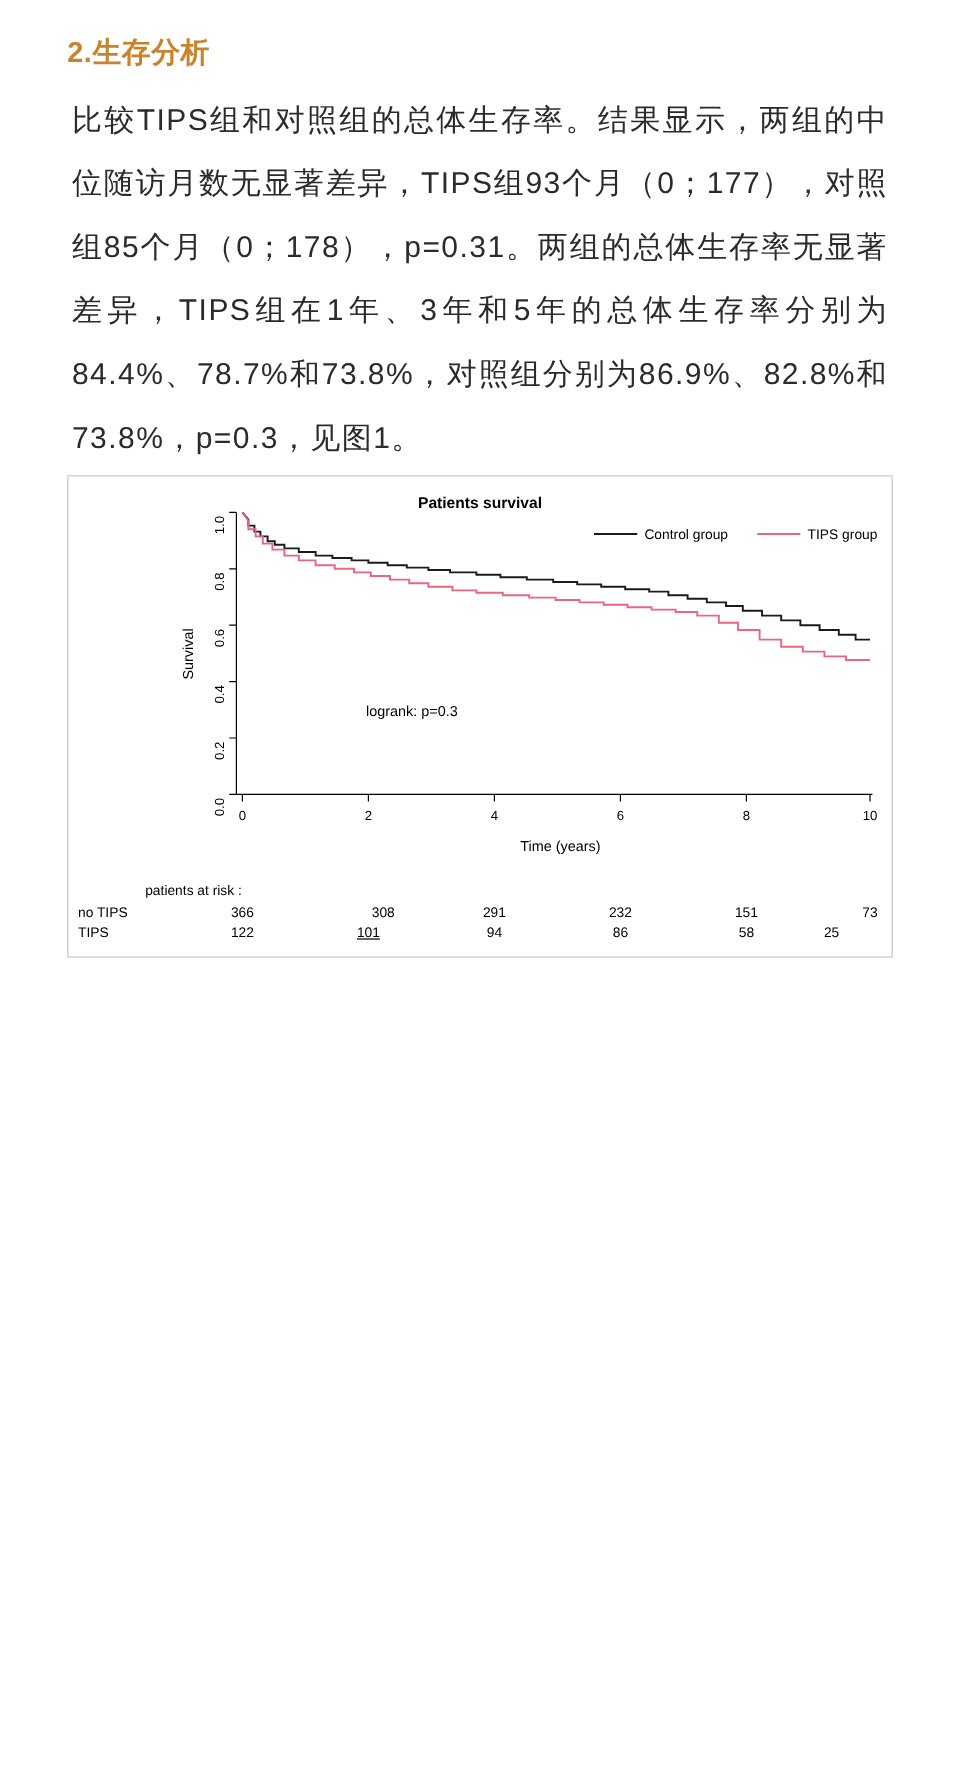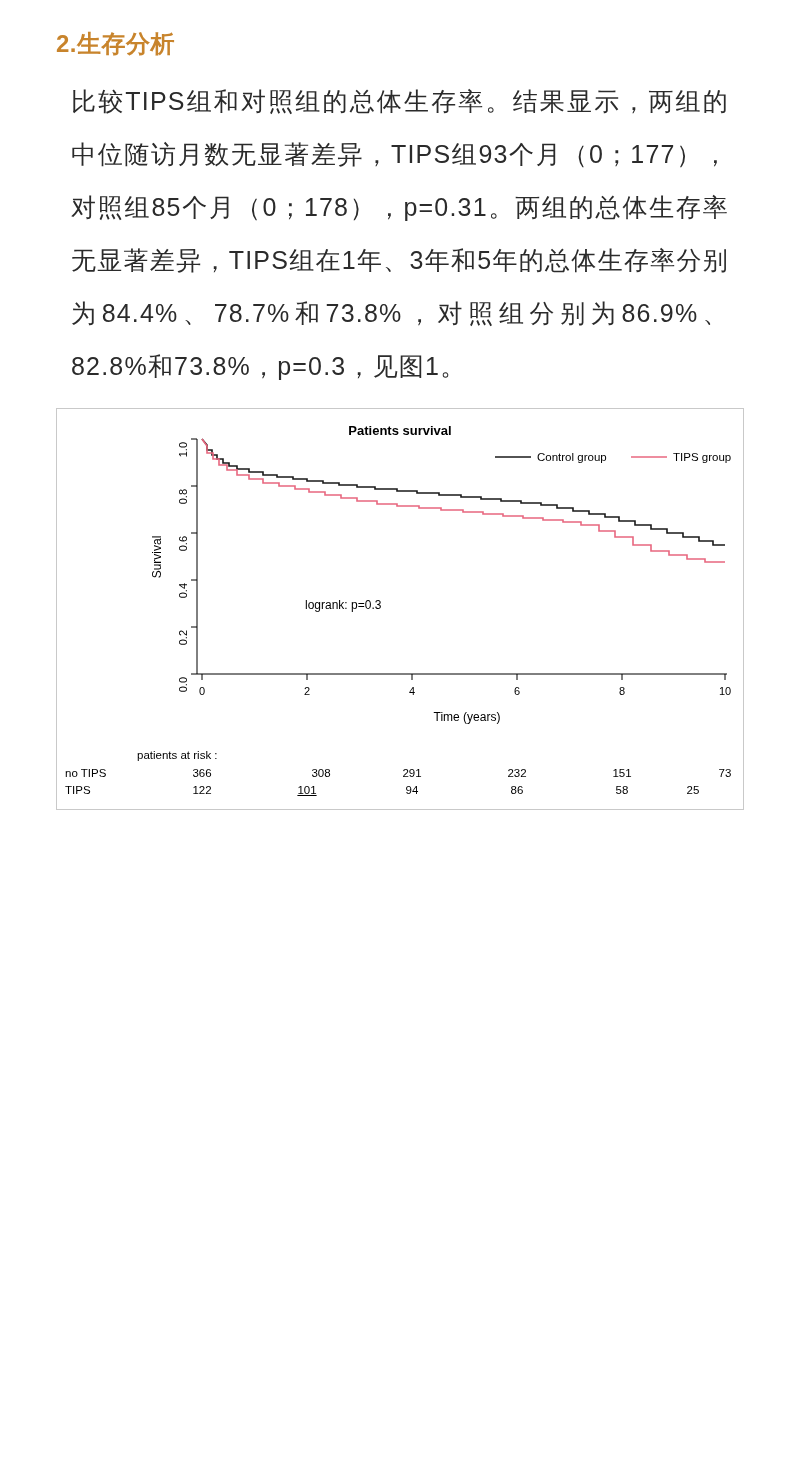--- a/index.html
+++ b/index.html
@@ -27,21 +27,21 @@
     font-weight: bold;
     letter-spacing: 0.5px;
     margin: 0 0 14px 0;
   }
   .body-text {
     font-size: 25px;
     line-height: 53px;
     text-align: justify;
     text-justify: inter-ideograph;
     letter-spacing: 1.2px;
-    margin: 15px;
+    margin: 4px;
     color: #2b2b2b;
   }
   .figure-title {
     color: #c8842c;
     font-size: 21px;
     font-weight: bold;
     text-align: center;
     letter-spacing: 1px;
     margin: 48px 0 22px 0;
   }
@@ -70,21 +70,21 @@
   .risk-table {
     position: absolute;
     left: 0;
     right: 0;
     bottom: 8px;
     font-size: 11.5px;
     color: #000;
   }
   .risk-label {
     position: absolute;
-    left: 80px;
+    left: 64px;
     top: 0;
     font-size: 11.5px;
   }
   .risk-row {
     position: relative;
     height: 17px;
   }
   .risk-row .name {
     position: absolute;
     left: 8px;
@@ -170,21 +170,21 @@
       <text x="248" y="200" font-size="12" font-family="Liberation Sans, sans-serif" fill="#000">logrank: p=0.3</text>
     </svg>
 
     <div class="risk-table">
       <div style="position:relative;height:18px;">
         <span class="risk-label">patients at risk :</span>
       </div>
       <div class="risk-row">
         <span class="name">no TIPS</span>
         <span class="val" style="left:125px;">366</span>
-        <span class="val" style="left:244px;">308</span>
+        <span class="val" style="left:232px;text-align:right;">308</span>
         <span class="val" style="left:335px;">291</span>
         <span class="val" style="left:440px;">232</span>
         <span class="val" style="left:545px;">151</span>
         <span class="val" style="left:648px;">73</span>
       </div>
       <div class="risk-row">
         <span class="name">TIPS</span>
         <span class="val" style="left:125px;">122</span>
         <span class="val" style="left:230px;text-decoration:underline;">101</span>
         <span class="val" style="left:335px;">94</span>

